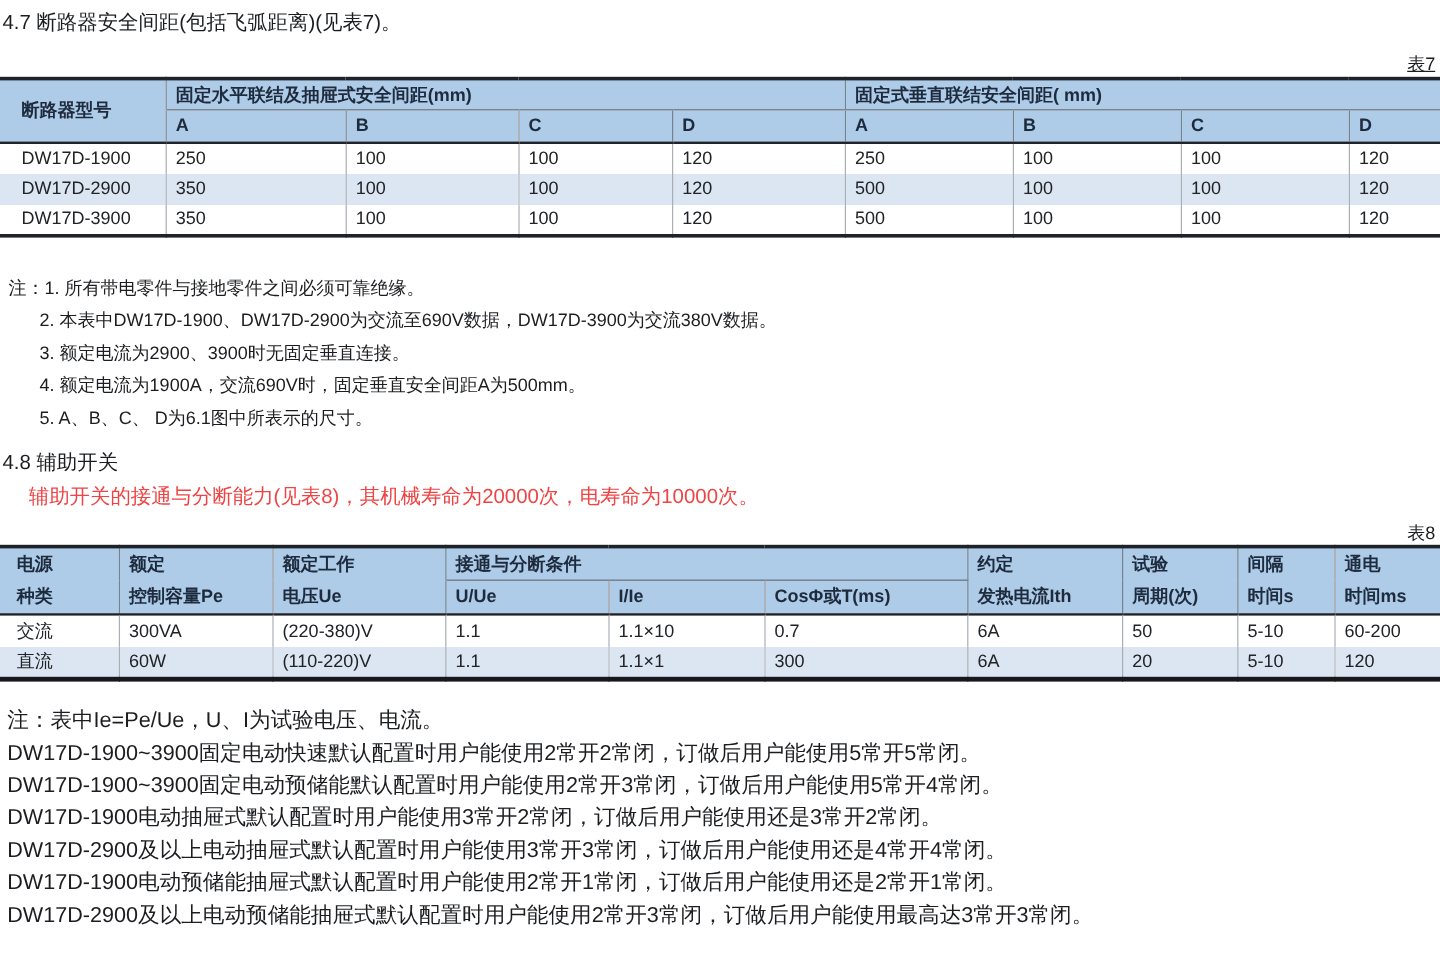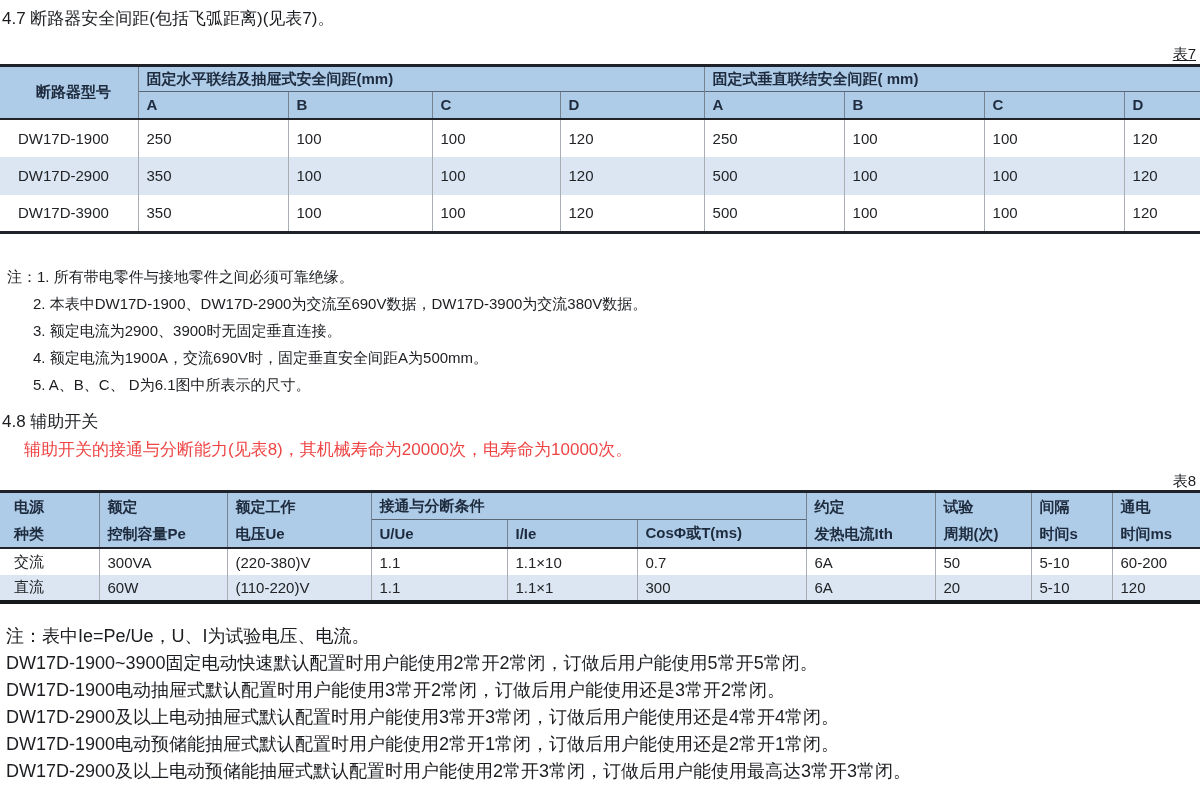--- a/index.html
+++ b/index.html
@@ -31,22 +31,22 @@
   td{border-left:1px solid #a9aeb5;}
   td:first-child{border-left:none;}
   th.edge{border-left:none;}
   tbody tr:nth-child(2) td{background:#dbe6f2;}
   tbody tr:first-child td{border-top:2px solid #20242a;}
   tr.hr2 th{border-top:1px solid #5a6673;}
 
   .t7{border-top:3px solid #1f2329;border-bottom:3px solid #1f2329;margin-top:1px;}
   .t7 tr.hr1{height:26px;}
   .t7 tr.hr2{height:27px;}
-  .t7 tbody tr{height:38px;}
-  .t7 .model-h{padding-left:36px;}
+  .t7 tbody tr{height:26px;}
+  .t7 .model-h{padding-left:18px;}
   .t7 td.c0{padding-left:18px;}
 
   .t8{border-top:3px solid #1f2329;border-bottom:4px solid #16181b;}
   .t8 thead tr{height:27px;}
   .t8 tbody tr{height:27px;border-radius:12px;}
   .t8 th.two{vertical-align:top;padding:0;}
   .t8 th.two > div{height:27px;line-height:27px;padding-left:8px;}
   .t8 th.two.c0 > div{padding-left:14px;}
   .t8 td.c0{padding-left:14px;}
 
@@ -218,17 +218,18 @@
       <td>20</td>
       <td>5-10</td>
       <td>120</td>
     </tr>
   </tbody>
 </table>
 
 <div class="notes8">
   <div>注：表中Ie=Pe/Ue，U、I为试验电压、电流。</div>
   <div>DW17D-1900~3900固定电动快速默认配置时用户能使用2常开2常闭，订做后用户能使用5常开5常闭。</div>
+  <div>DW17D-1900~3900固定电动预储能默认配置时用户能使用2常开3常闭，订做后用户能使用5常开4常闭。</div>
   <div>DW17D-1900电动抽屉式默认配置时用户能使用3常开2常闭，订做后用户能使用还是3常开2常闭。</div>
   <div>DW17D-2900及以上电动抽屉式默认配置时用户能使用3常开3常闭，订做后用户能使用还是4常开4常闭。</div>
   <div>DW17D-1900电动预储能抽屉式默认配置时用户能使用2常开1常闭，订做后用户能使用还是2常开1常闭。</div>
   <div>DW17D-2900及以上电动预储能抽屉式默认配置时用户能使用2常开3常闭，订做后用户能使用最高达3常开3常闭。</div>
 </div>
 
 </body></html>

